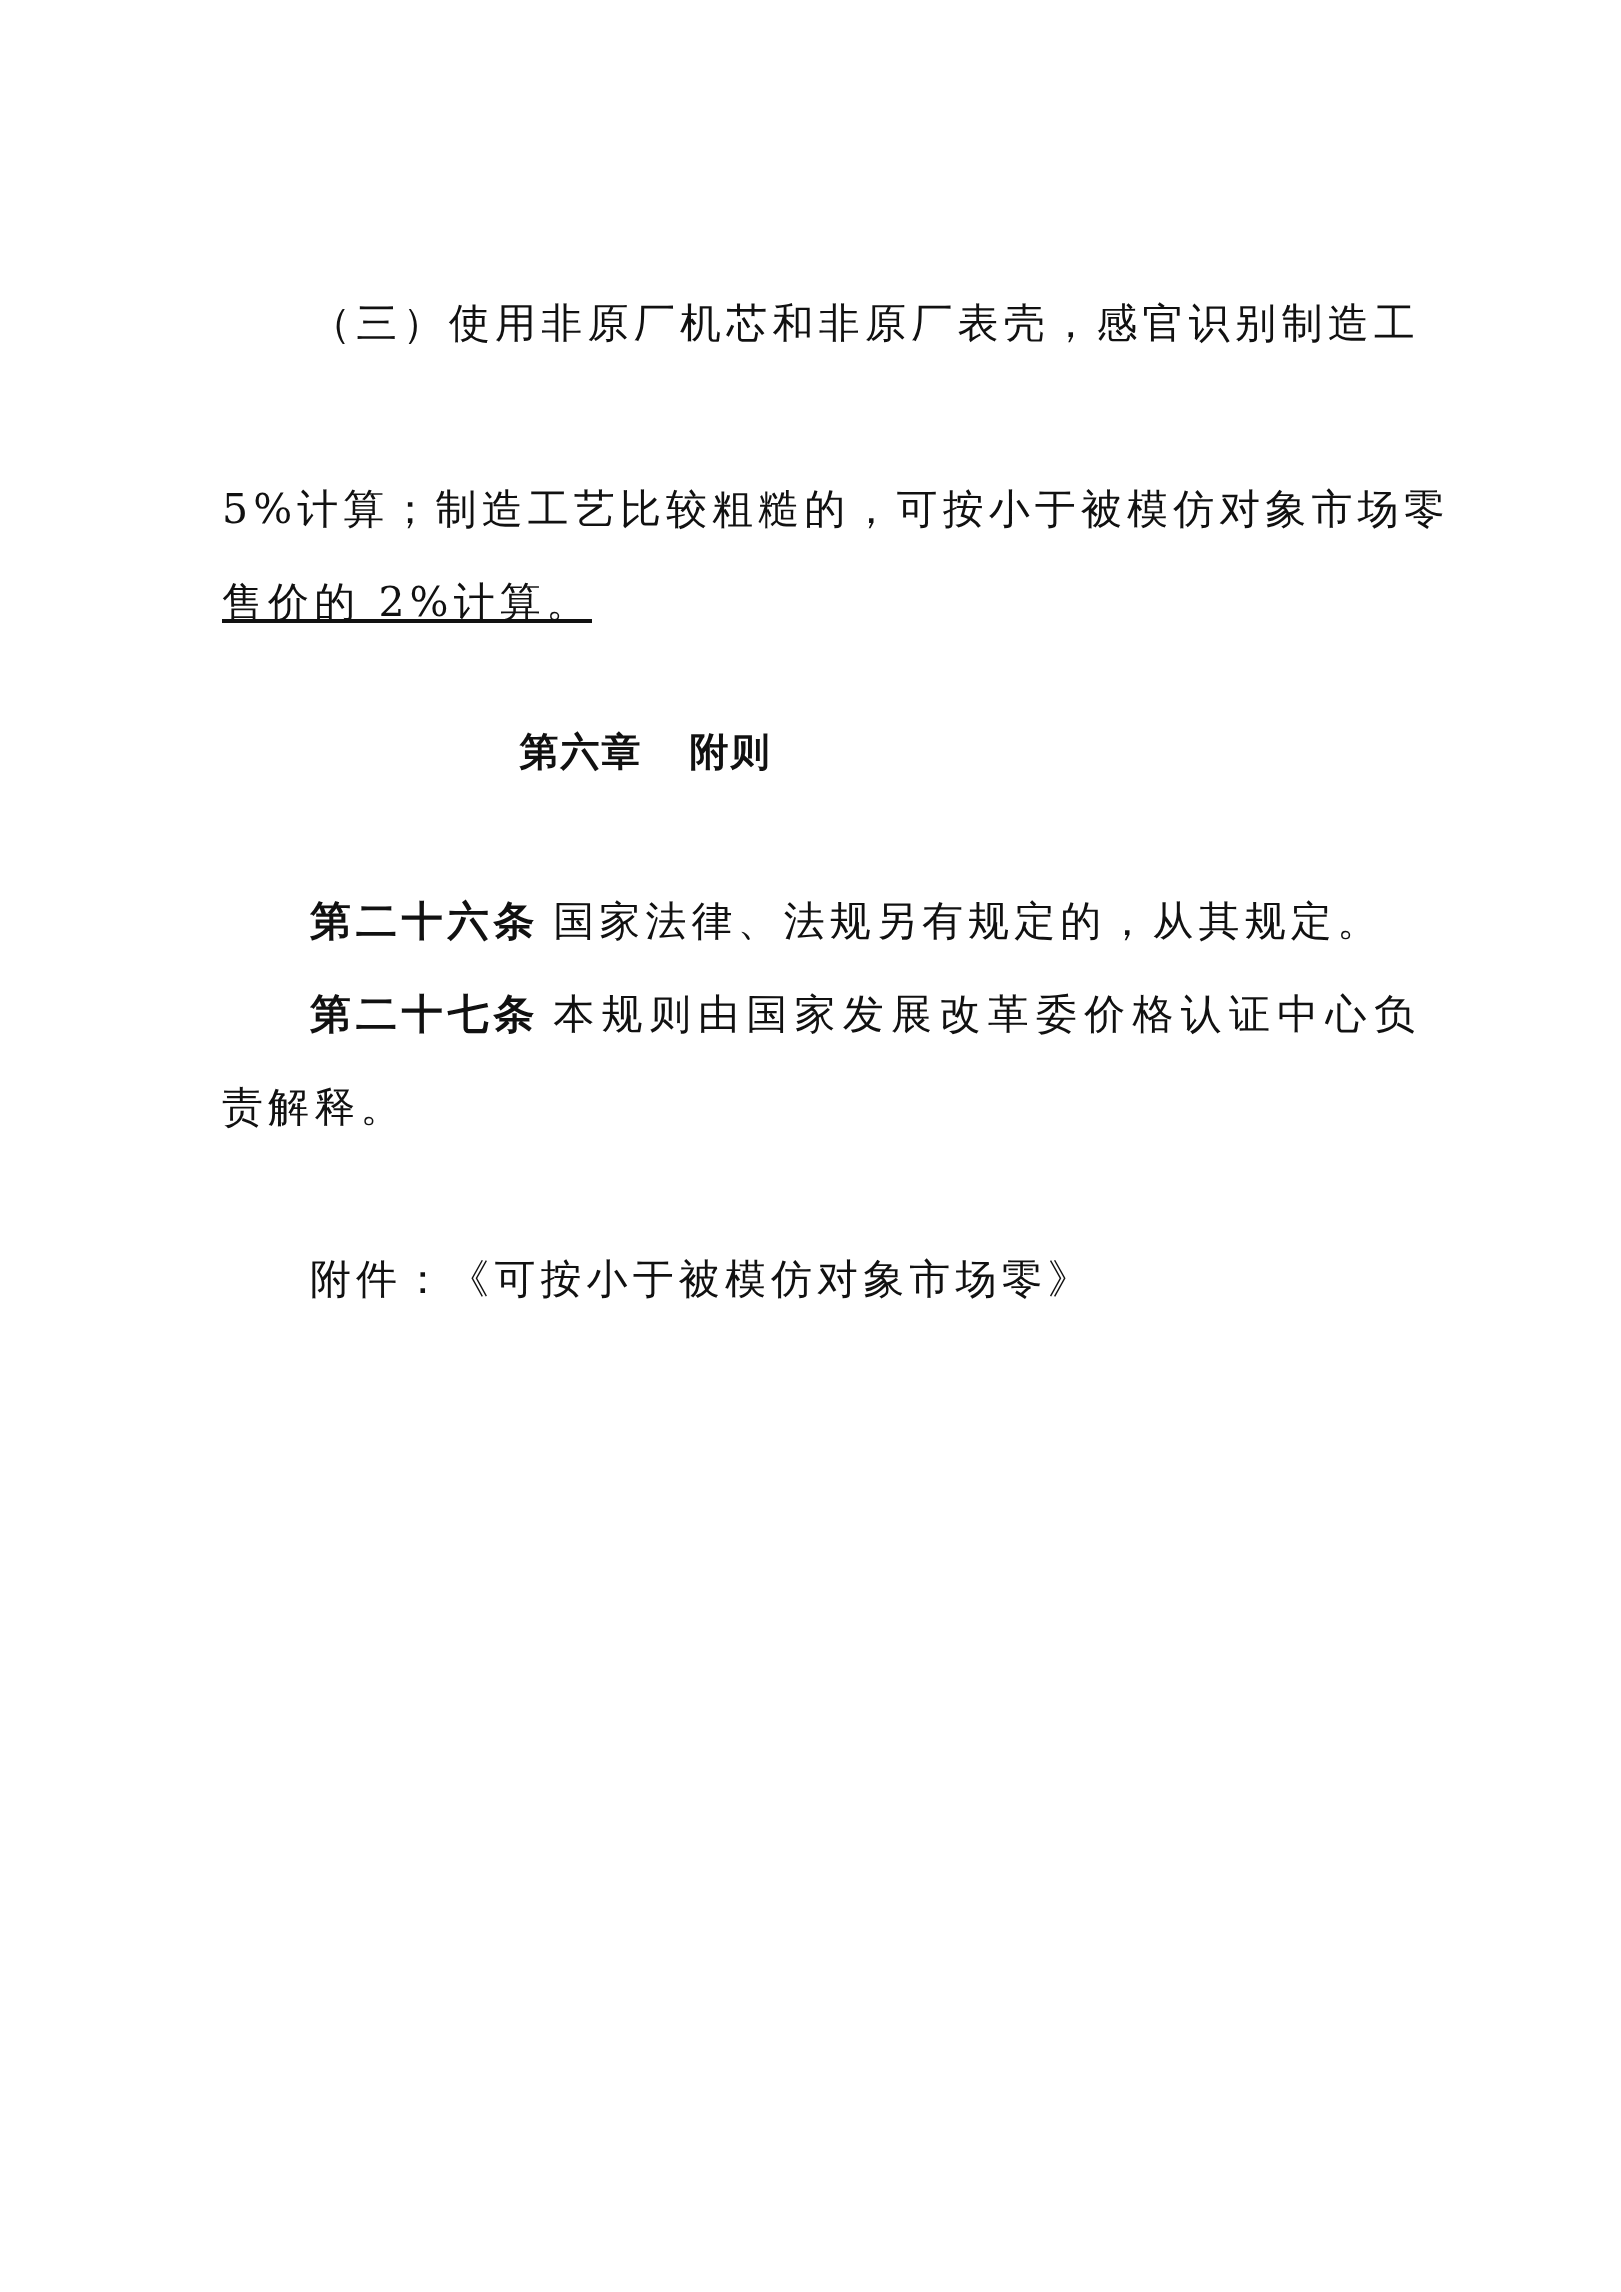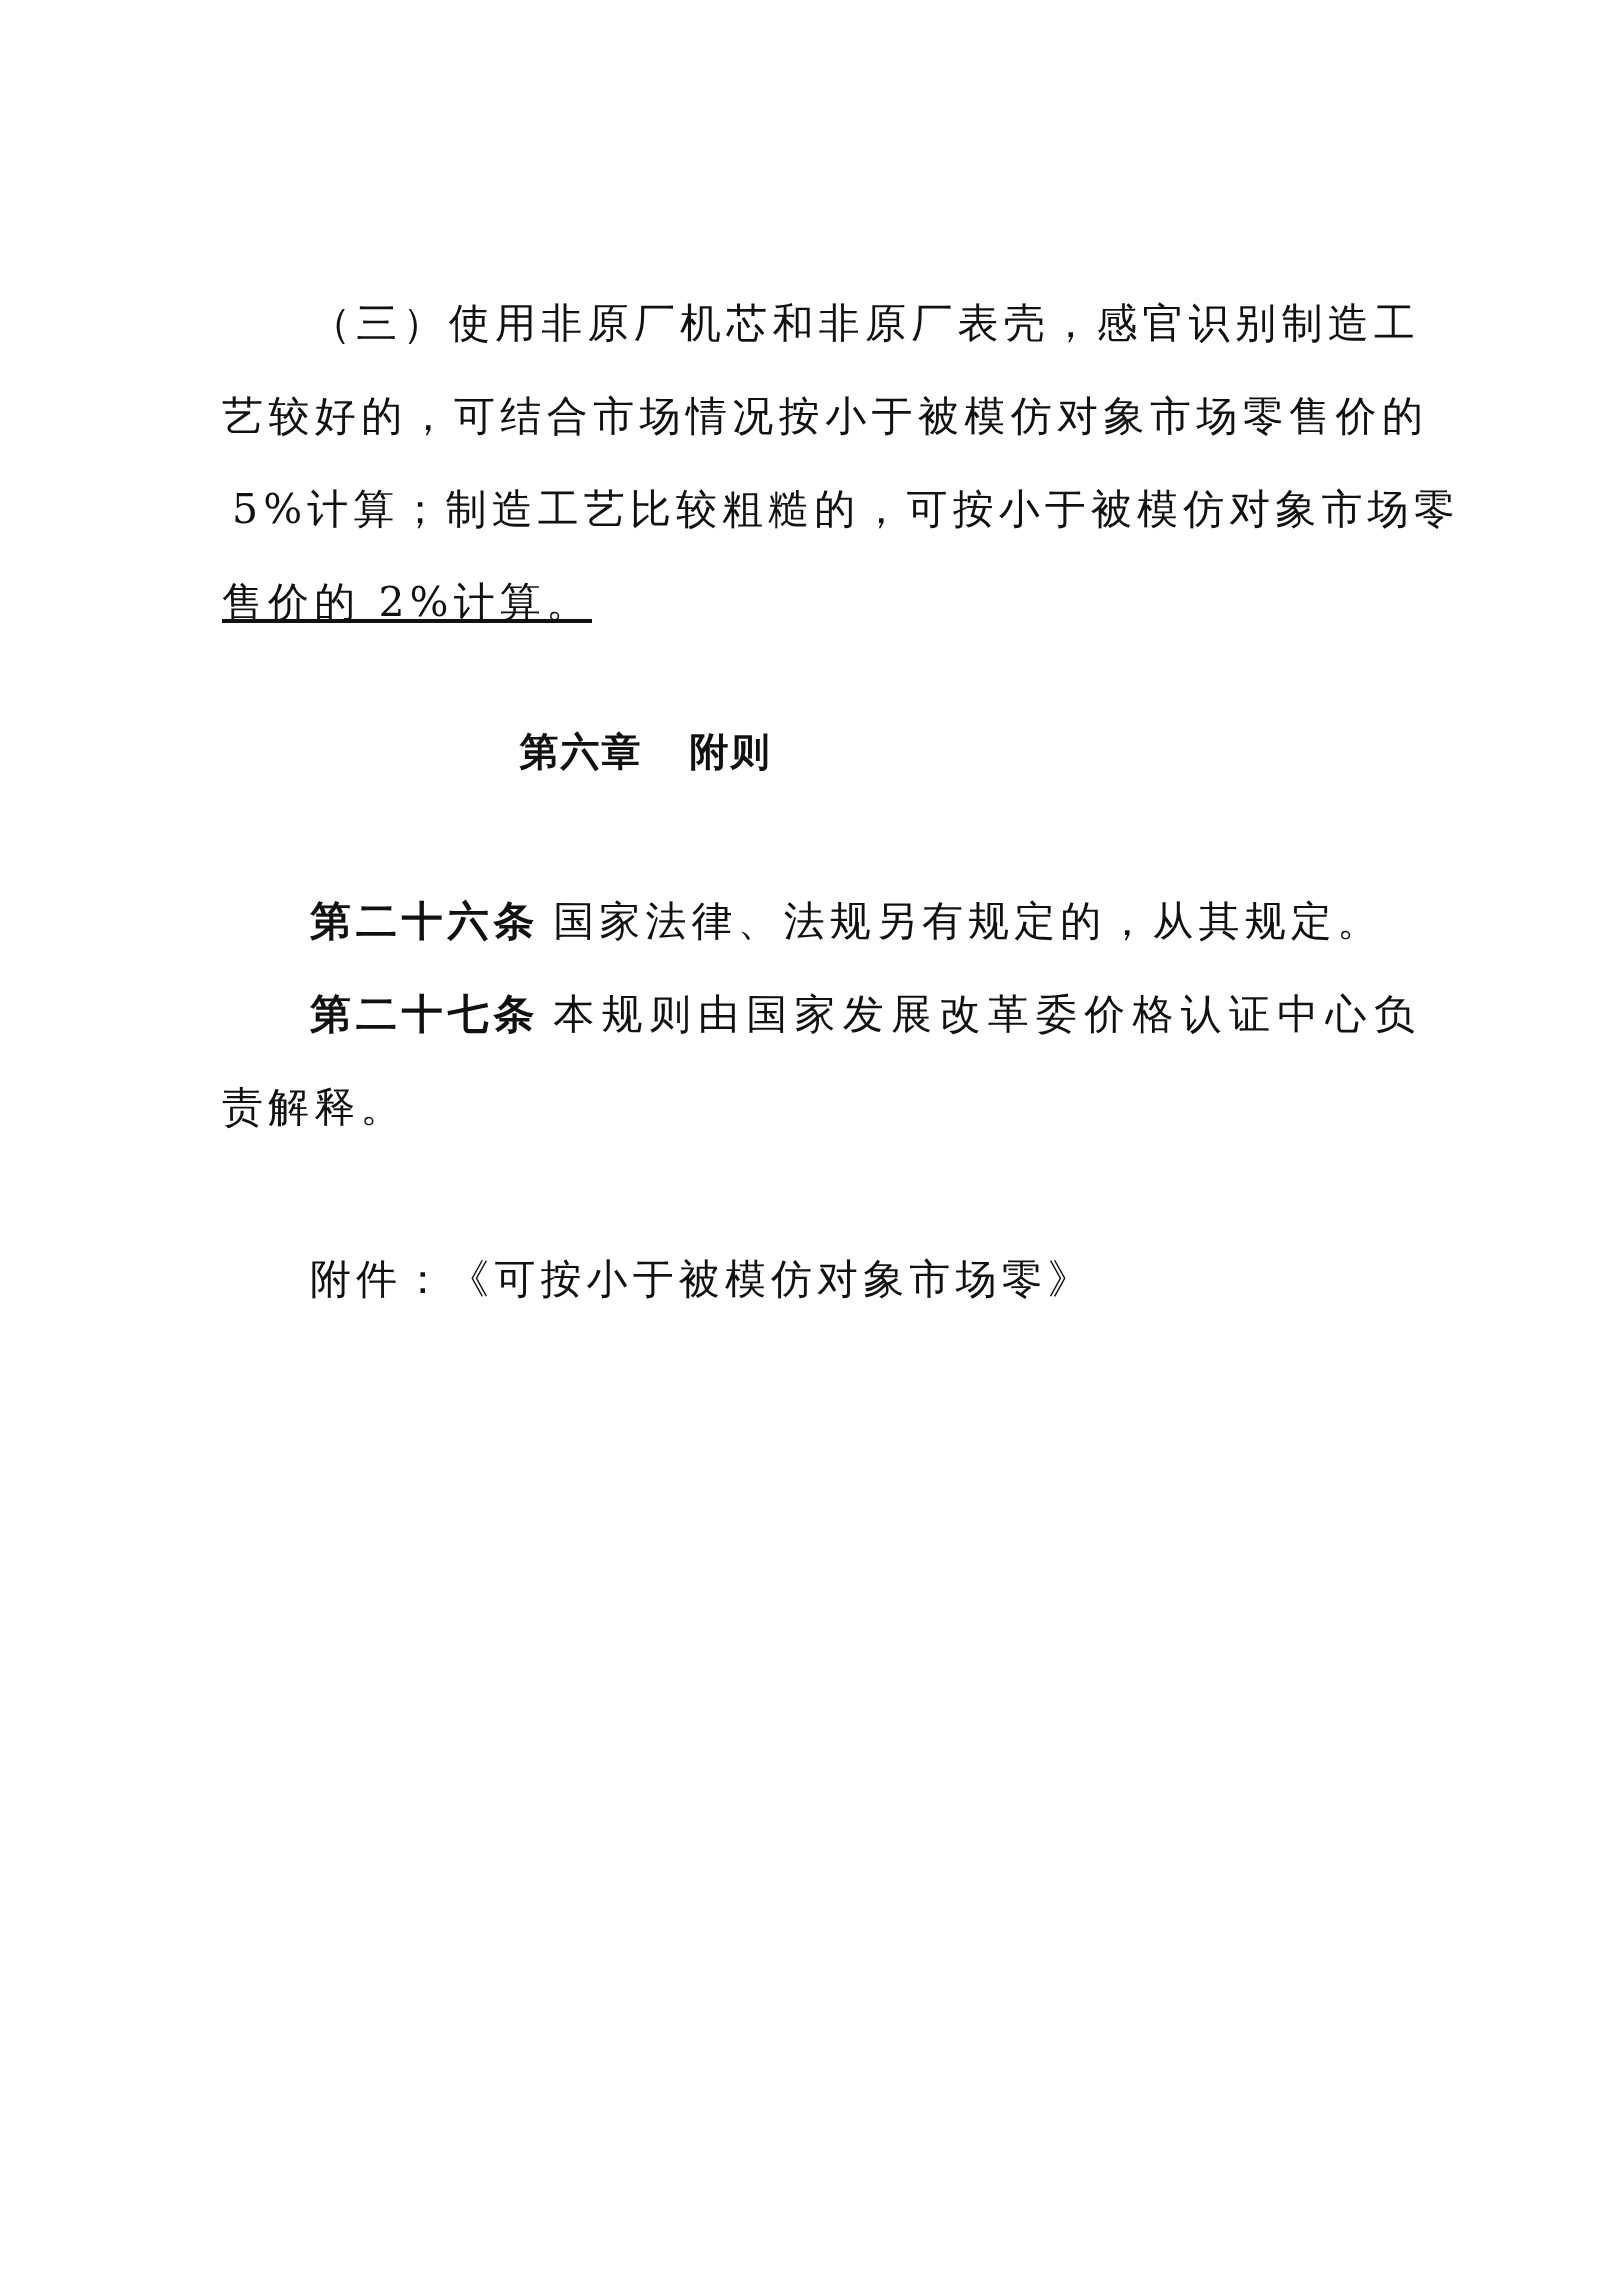--- a/index.html
+++ b/index.html
@@ -55,22 +55,21 @@
       letter-spacing: 4.9px;
     }
     .art-sp { display: inline-block; width: 13.7px; }
   </style>
 </head>
 <body>
 
 <div class="page">
 
   <div class="line indent justify" style="top:294px; width:1110px;">（三）使用非原厂机芯和非原厂表壳，感官识别制造工</div>
-  <div class="line justify" style="top:387px;">艺较好的，可结合市场情况按小于被模仿对象市场零售价的</div>
-  <div class="line justify" style="top:480px;margin-left:10px;">5%计算；制造工艺比较粗糙的，可按小于被模仿对象市场零</div>
+  <div class="line justify" style="top:480px;">5%计算；制造工艺比较粗糙的，可按小于被模仿对象市场零</div>
   <div class="line" style="top:573px;text-decoration:underline;">售价的 2%计算。</div>
 
   <div class="heading">
     <span>第六章</span><span class="gap"></span><span>附则</span>
   </div>
 
   <div class="line indent" style="top:892px;">
     <span class="art-label">第二十六条</span><span class="art-sp"></span><span>国家法律、法规另有规定的，从其规定。</span>
   </div>
 

